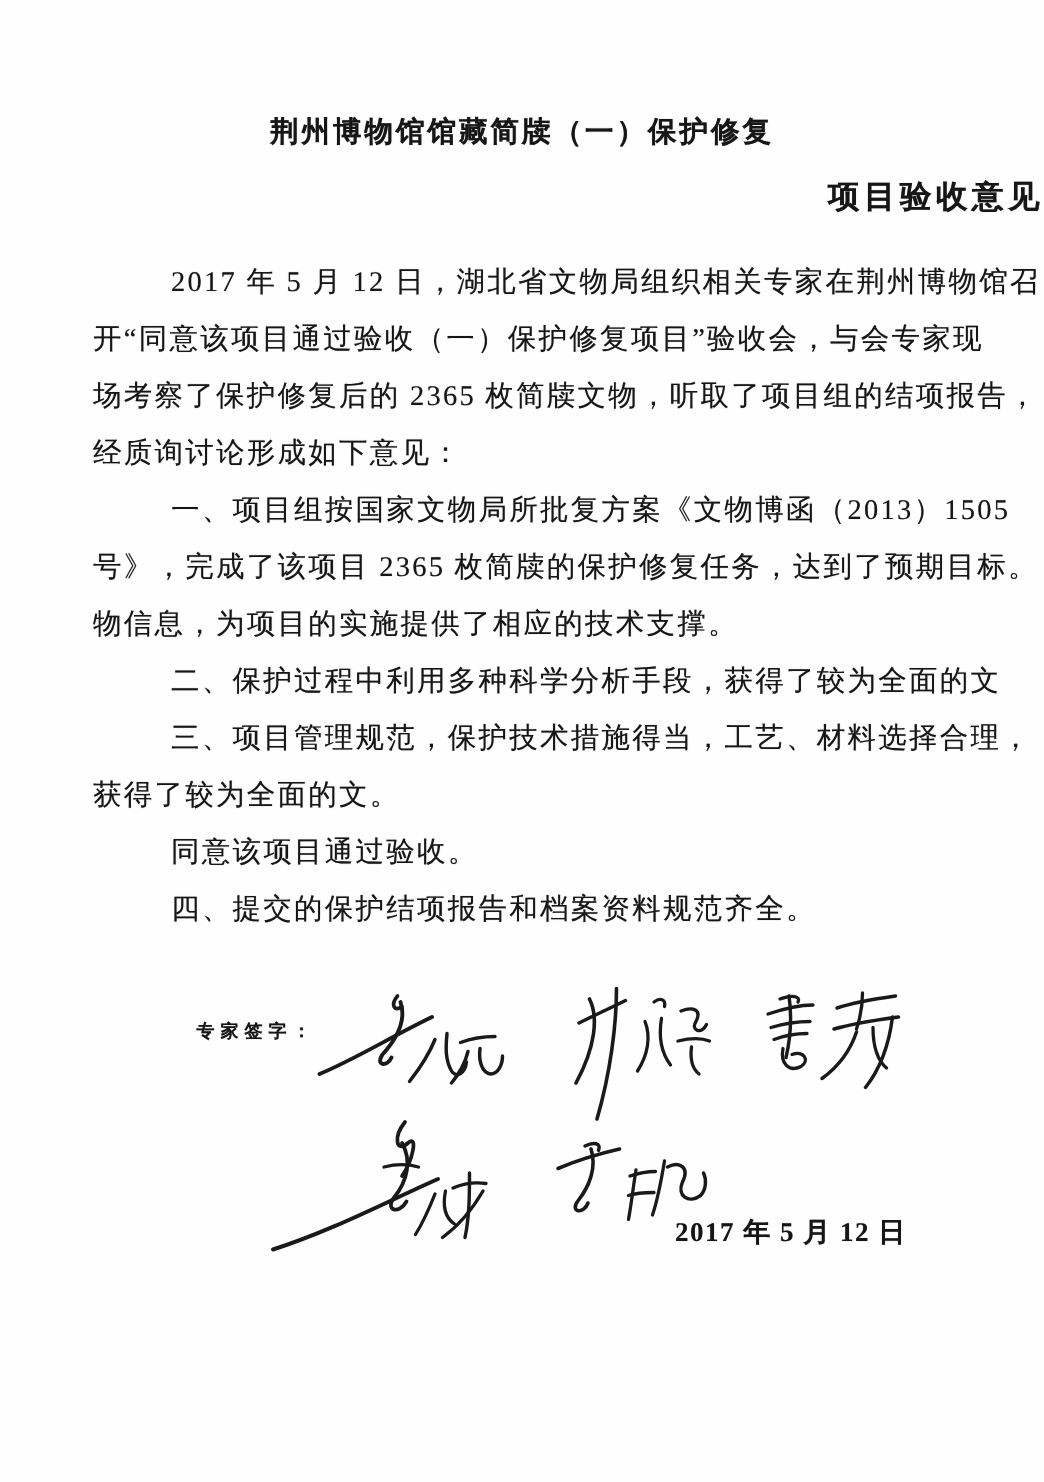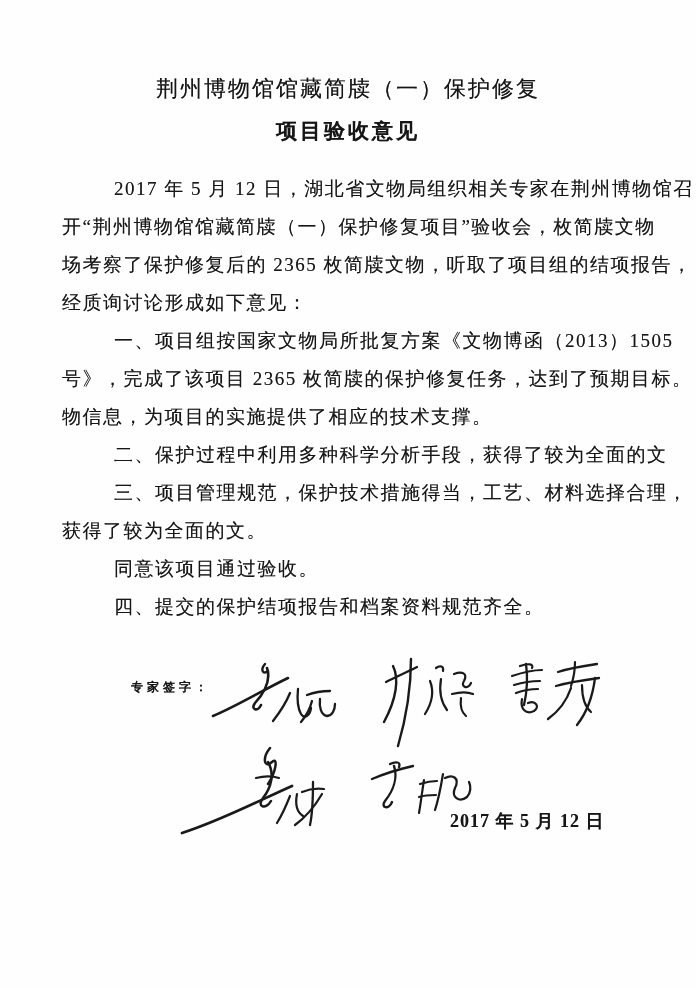--- a/index.html
+++ b/index.html
@@ -18,33 +18,34 @@
   }
   
   .title-block {
     position: absolute;
     top: 76px;
     left: 0;
     width: 100%;
     text-align: center;
   }
   .title-line1 {
-    font-size: 22px;
-    font-weight: 400;
+    font-size: 19px;
+    font-weight: 700;
     letter-spacing: 2px;
     line-height: 26px;
     text-shadow: 0 0 0.5px rgba(0,0,0,0.55);
   }
   .title-line2 {
     margin-top: 16px;
     font-size: 21px;
     font-weight: 700;
     letter-spacing: 3px;
     line-height: 26px;
     text-shadow: 0 0 0.5px rgba(0,0,0,0.55);
+    text-align: right;
   }
   
   .body-block {
     position: absolute;
     top: 170px;
     left: 62px;
     width: 578px;
   }
   .line {
     font-size: 19px;
@@ -96,21 +97,21 @@
 
 <div class="page">
 
   <div class="title-block">
     <div class="title-line1">荆州博物馆馆藏简牍（一）保护修复</div>
     <div class="title-line2">项目验收意见</div>
   </div>
 
   <div class="body-block">
     <div class="line ind">2017 年 5 月 12 日，湖北省文物局组织相关专家在荆州博物馆召</div>
-    <div class="line">开“荆州博物馆馆藏简牍（一）保护修复项目”验收会，枚简牍文物</div>
+    <div class="line">开“同意该项目通过验收（一）保护修复项目”验收会，与会专家现</div>
     <div class="line">场考察了保护修复后的 2365 枚简牍文物，听取了项目组的结项报告，</div>
     <div class="line">经质询讨论形成如下意见：</div>
     <div class="line ind">一、项目组按国家文物局所批复方案《文物博函（2013）1505</div>
     <div class="line">号》，完成了该项目 2365 枚简牍的保护修复任务，达到了预期目标。</div>
     <div class="line">物信息，为项目的实施提供了相应的技术支撑。</div>
     <div class="line ind">二、保护过程中利用多种科学分析手段，获得了较为全面的文</div>
     <div class="line ind">三、项目管理规范，保护技术措施得当，工艺、材料选择合理，</div>
     <div class="line">获得了较为全面的文。</div>
     <div class="line ind">同意该项目通过验收。</div>
     <div class="line ind">四、提交的保护结项报告和档案资料规范齐全。</div>

